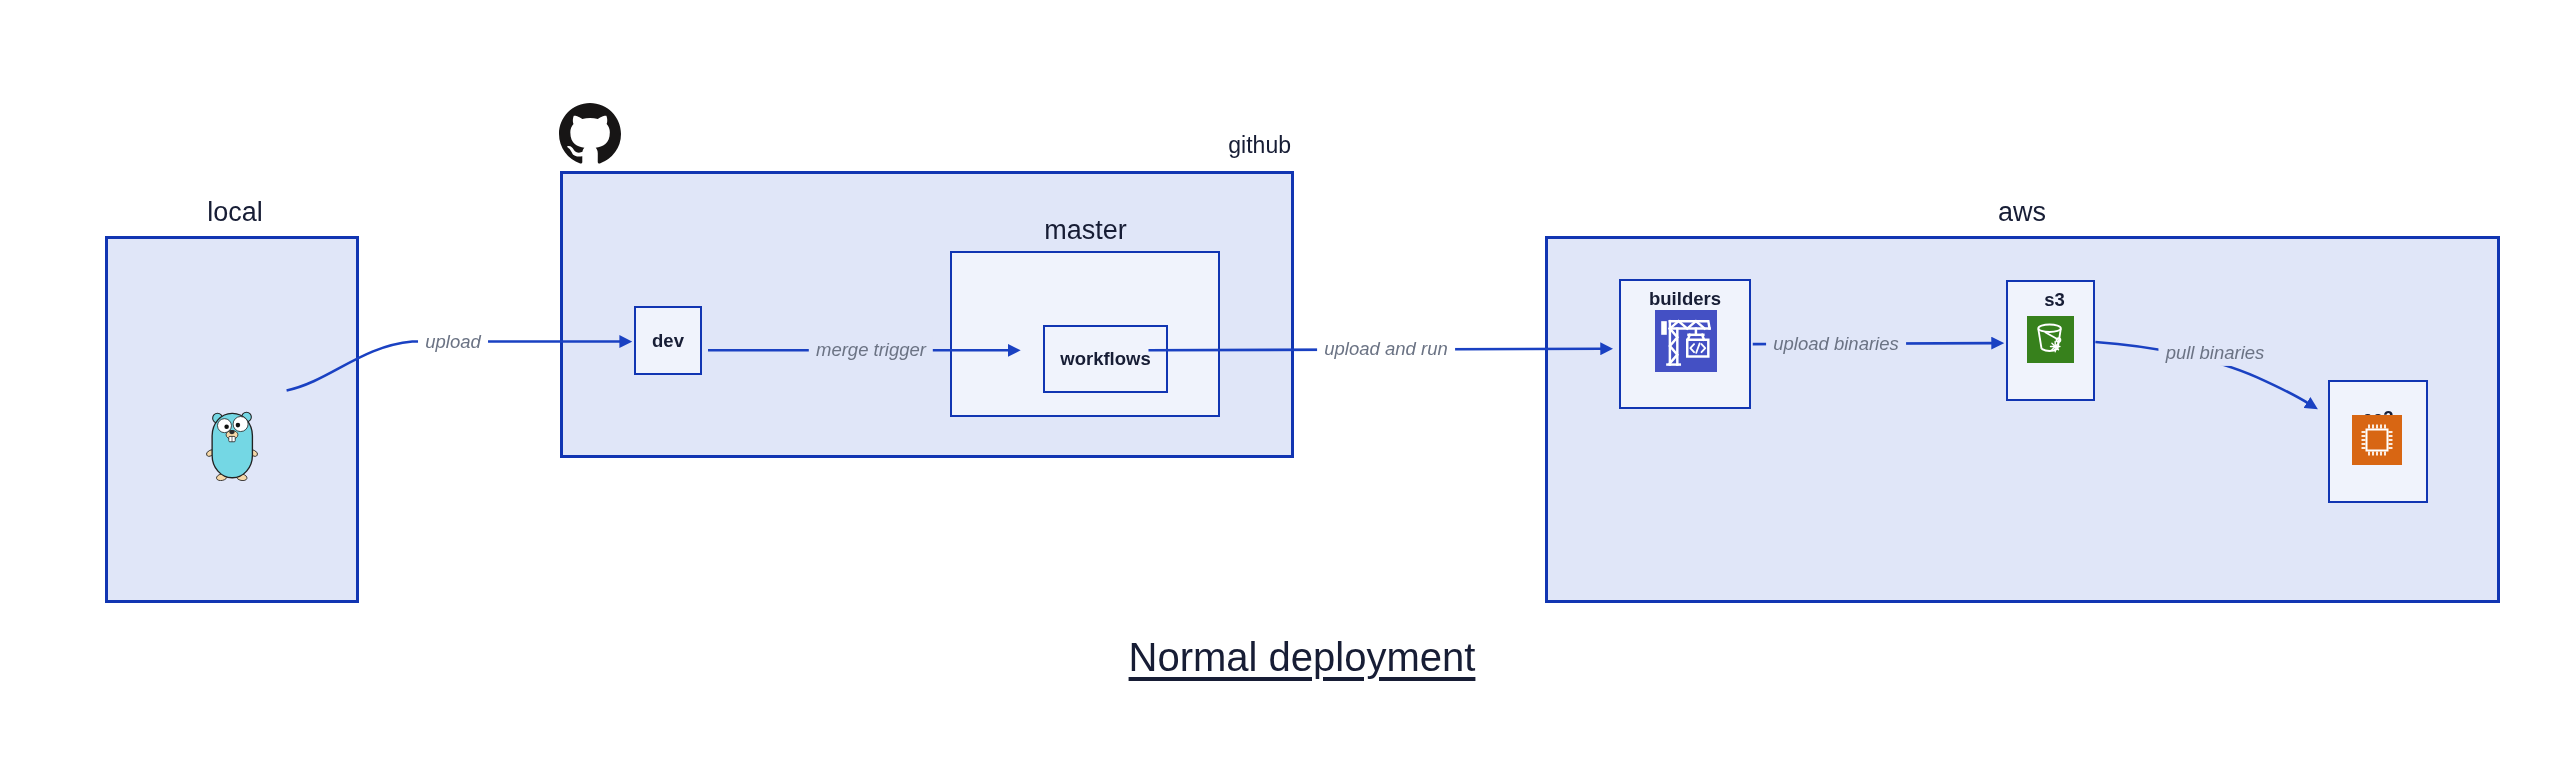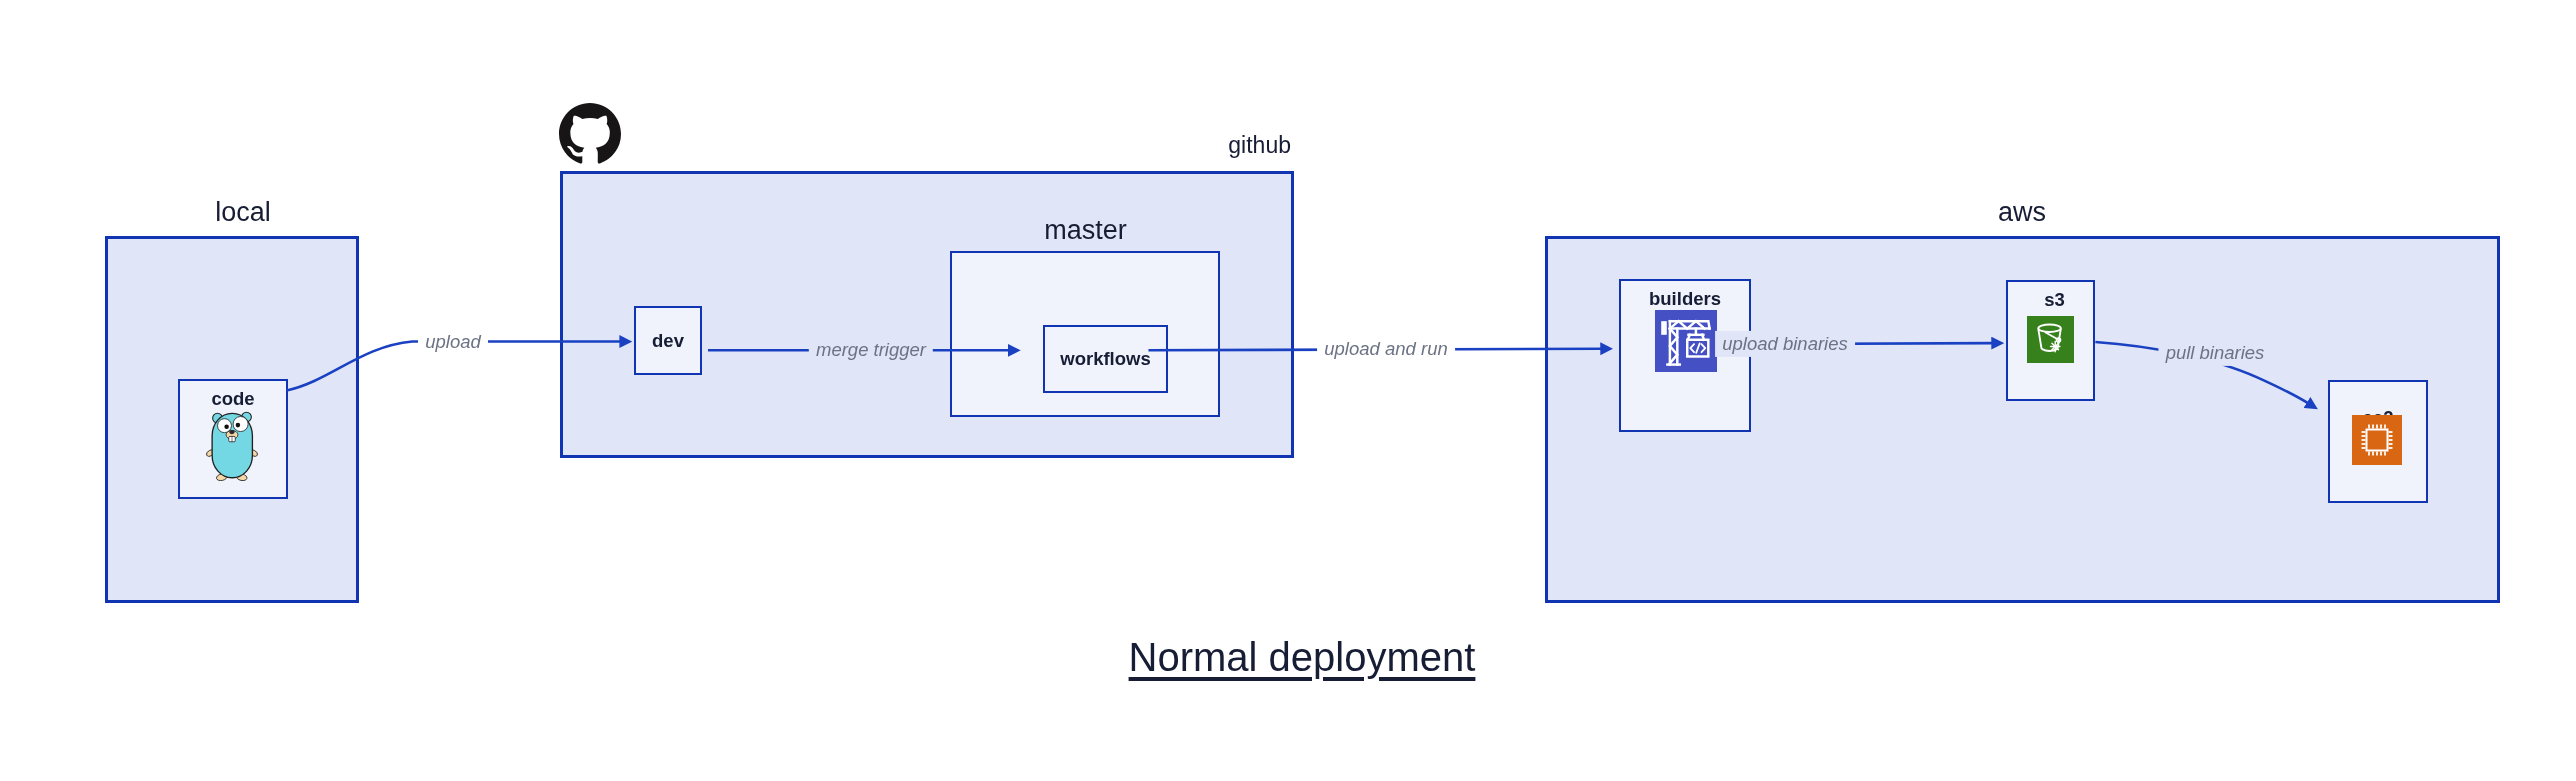--- a/index.html
+++ b/index.html
@@ -72,26 +72,23 @@
     text-decoration:underline;
     text-decoration-thickness:3.6px;
     text-underline-offset:6.2px;
   }
 </style>
 </head>
 <body>
 
 <div class="canvas">
 
-  <div class="section-label" style="left:140px;top:197px;width:206px;text-align:center;">local</div>
+  <div class="section-label" style="left:132px;top:197px;width:206px;text-align:center;">local</div>
   <div class="outer-box" style="left:105px;top:236px;width:254px;height:367px;"></div>
 
-  <div class="inner-box" style="left:178px;top:379px;width:110px;height:120px;">
-    <div class="node-label" style="top:7.2px;">code</div>
-  </div>
 
   <div class="icon-wrap" style="left:205px;top:409px;width:54px;height:72px;">
     <svg width="54" height="72" viewBox="0 0 100 134">
       <circle cx="23" cy="17" r="9" fill="#74d7e4" stroke="#222222" stroke-width="2"></circle>
       <circle cx="77" cy="15" r="9" fill="#74d7e4" stroke="#222222" stroke-width="2"></circle>
       <ellipse cx="10" cy="82" rx="8" ry="5" fill="#f6d8a8" stroke="#222222" stroke-width="1.5" transform="rotate(-28 10 82)"></ellipse>
       <ellipse cx="90" cy="82" rx="8" ry="5" fill="#f6d8a8" stroke="#222222" stroke-width="1.5" transform="rotate(28 90 82)"></ellipse>
       <ellipse cx="31" cy="127" rx="10" ry="6" fill="#f6d8a8" stroke="#222222" stroke-width="1.5" transform="rotate(-12 31 127)"></ellipse>
       <ellipse cx="68" cy="127" rx="10" ry="6" fill="#f6d8a8" stroke="#222222" stroke-width="1.5" transform="rotate(12 68 127)"></ellipse>
       <rect x="13" y="8" width="75" height="120" rx="37" ry="42" fill="#74d7e4" stroke="#222222" stroke-width="2.5"></rect>
@@ -122,21 +119,21 @@
   <div class="section-label" style="left:1008px;top:215px;width:155px;text-align:center;">master</div>
   <div class="inner-box" style="left:950px;top:251px;width:270px;height:166px;"></div>
 
   <div class="inner-box center-label" style="left:1023px;top:325px;width:125px;height:68px;margin-left:20px;">
     <span>workflows</span>
   </div>
 
   <div class="section-label" style="left:1919px;top:197px;width:206px;text-align:center;">aws</div>
   <div class="outer-box" style="left:1545px;top:236px;width:955px;height:367px;"></div>
 
-  <div class="inner-box" style="left:1619px;top:279px;width:132px;height:153px;">
+  <div class="inner-box" style="left:1619px;top:279px;width:132px;height:130px;">
     <div class="node-label" style="top:7.2px;">builders</div>
   </div>
 
   <div class="icon-wrap" style="left:1655px;top:310px;width:62px;height:62px;">
     <svg width="62" height="62" viewBox="0 0 100 100">
       <rect x="0" y="0" width="100" height="100" fill="#4450c4"></rect>
       <rect x="10" y="18" width="9" height="22" fill="#ffffff"></rect>
       <g stroke="#ffffff" stroke-width="4" fill="none" stroke-linecap="square">
         <path d="M24 18 H86 L88 30"></path>
         <path d="M24 30 H88"></path>
@@ -227,21 +224,21 @@
       <path d="M 1374 680 L 1961 680" marker-end="url(#arrowhead)"></path>
       <path d="M 2229 680 L 3111 677" marker-end="url(#arrowhead)"></path>
       <path d="M 3402 668 L 3870 666" marker-end="url(#arrowhead)"></path>
       <path d="M 4067 664 C 4180 672, 4300 696, 4380 732 C 4420 750, 4450 764, 4482 784" marker-end="url(#arrowhead)"></path>
     </g>
   </svg>
 
   <span class="edge-label bg-white" style="left:453px;top:342px;">upload</span>
   <span class="edge-label bg-fill" style="left:871px;top:350px;">merge trigger</span>
   <span class="edge-label bg-white" style="left:1386px;top:349px;">upload and run</span>
-  <span class="edge-label bg-fill" style="left:1785px;top:344px;text-align:center;">upload binaries</span>
+  <span class="edge-label bg-fill" style="left:1836px;top:344px;text-align:center;">upload binaries</span>
   <span class="edge-label bg-fill" style="left:2215px;top:353px;">pull binaries</span>
 
   <div class="title">
     <span>Normal deployment</span>
   </div>
 
 </div>
 
 
 </body></html>

